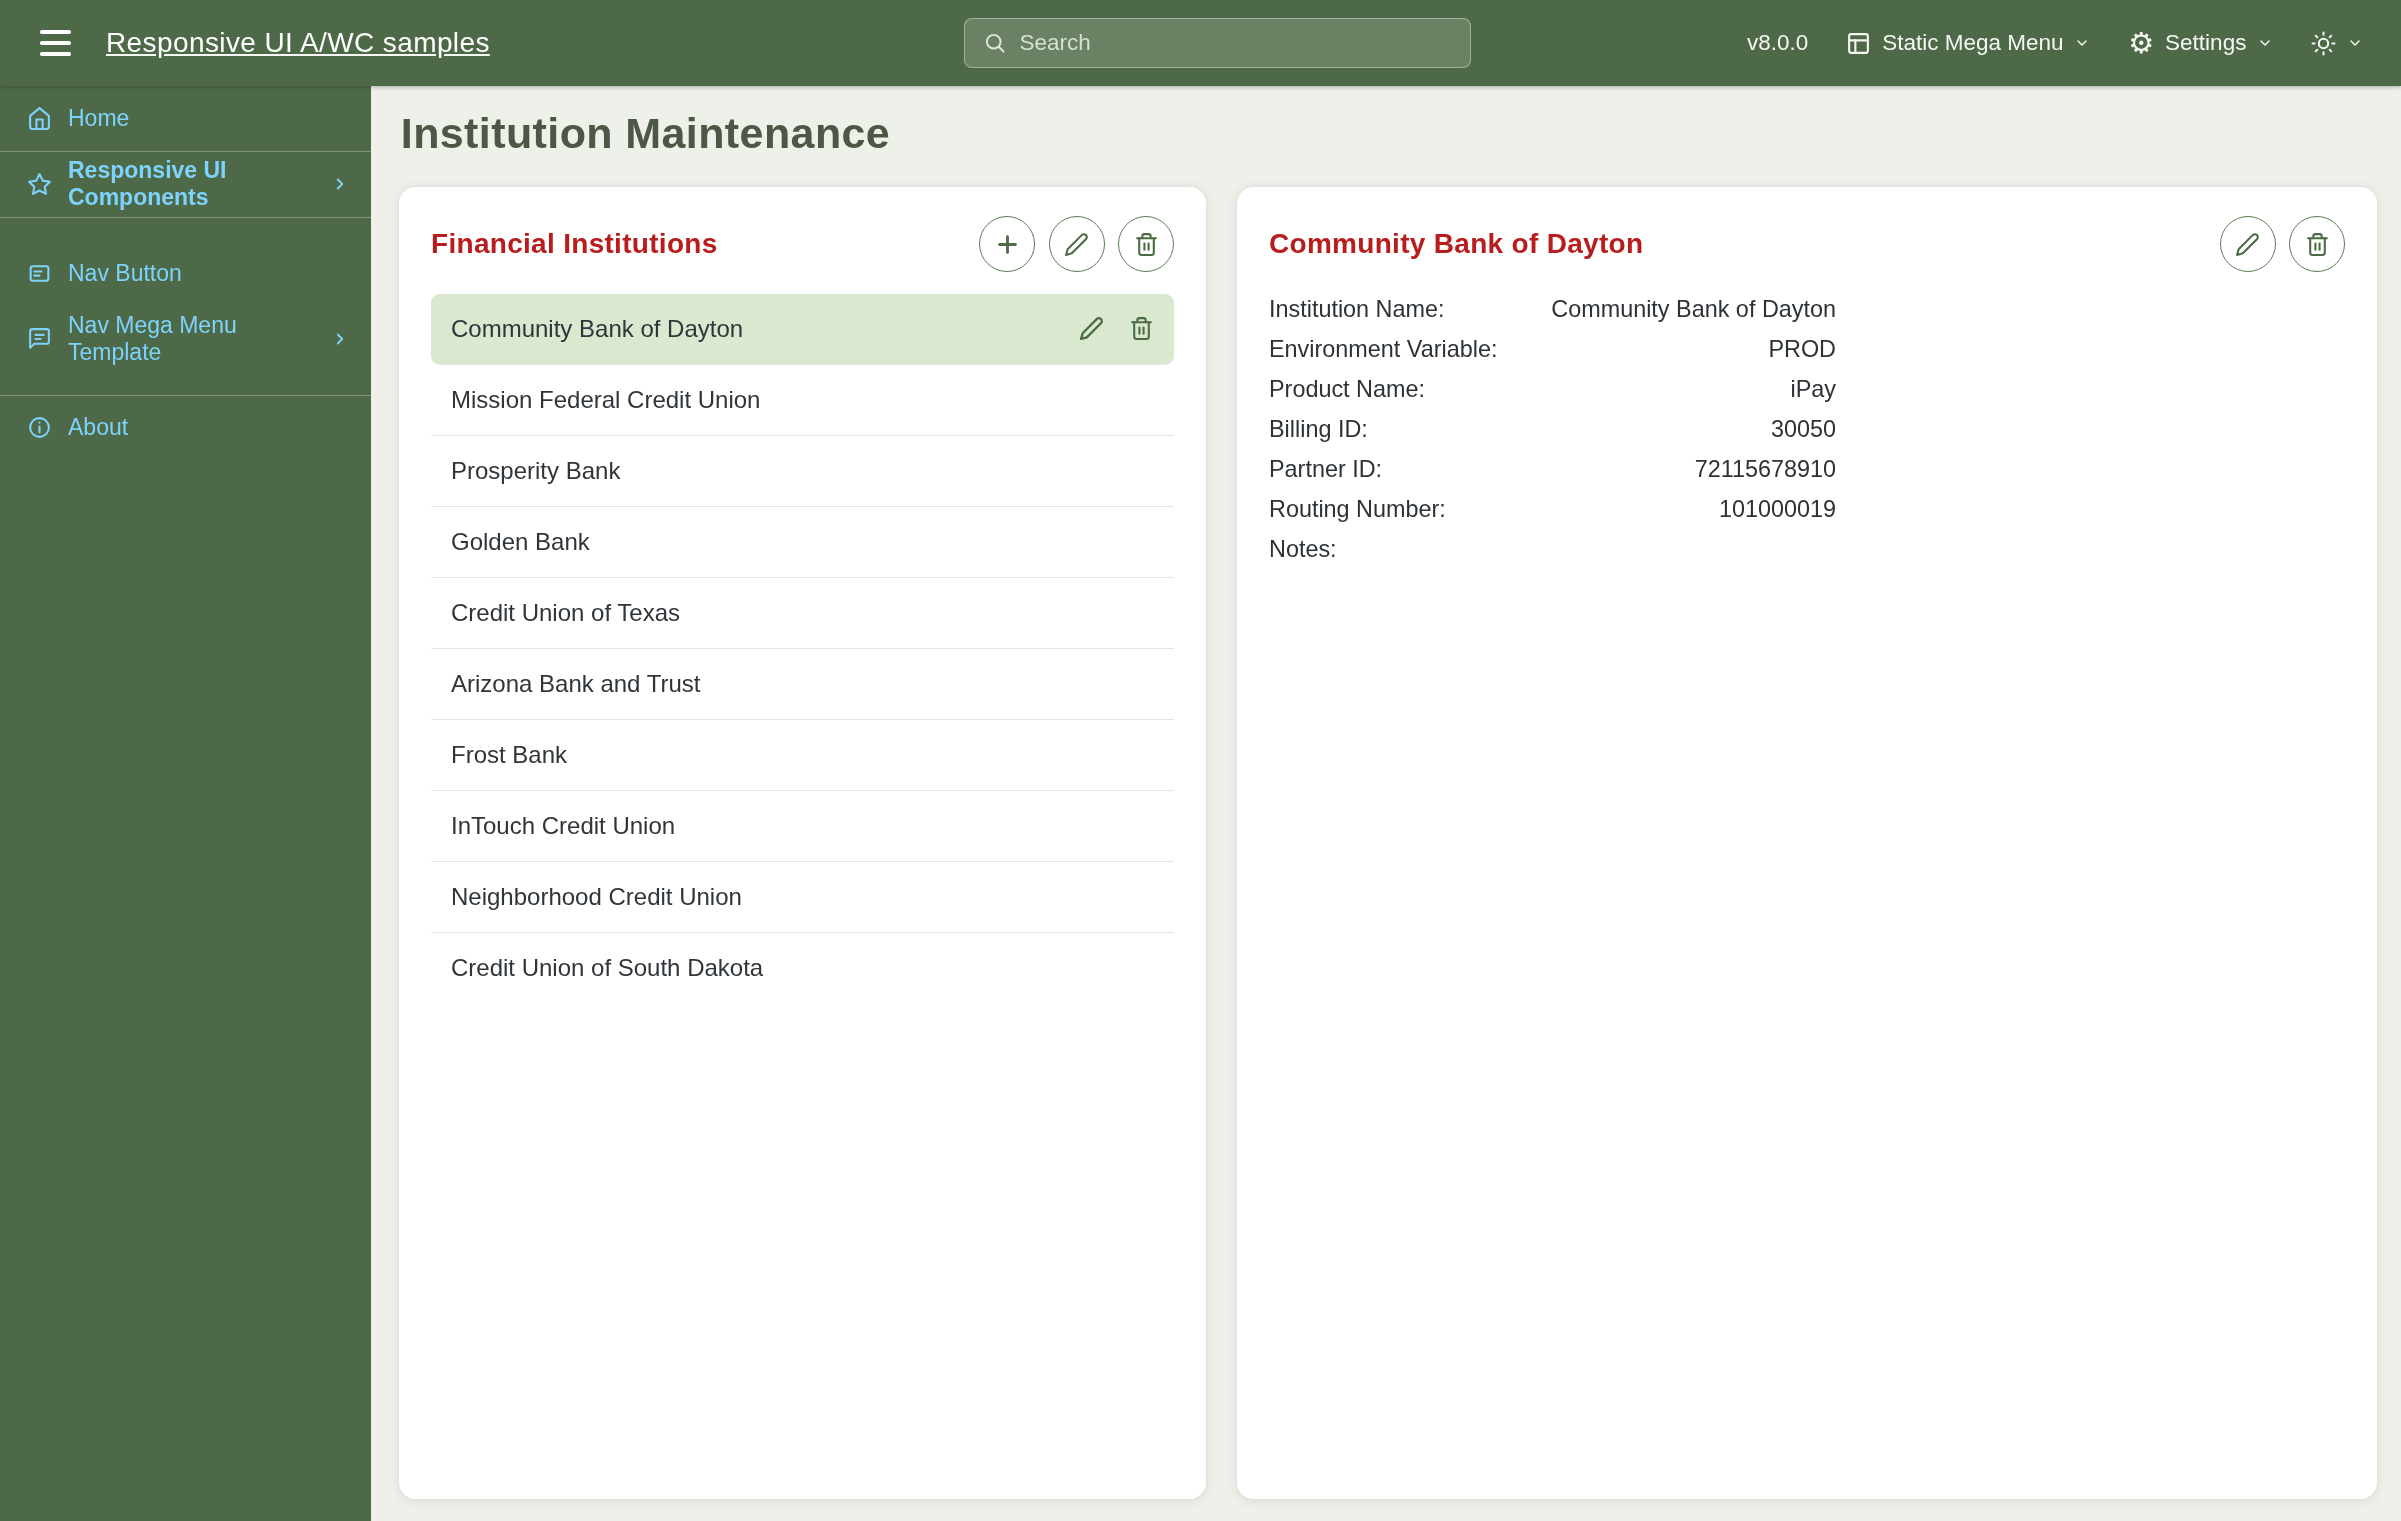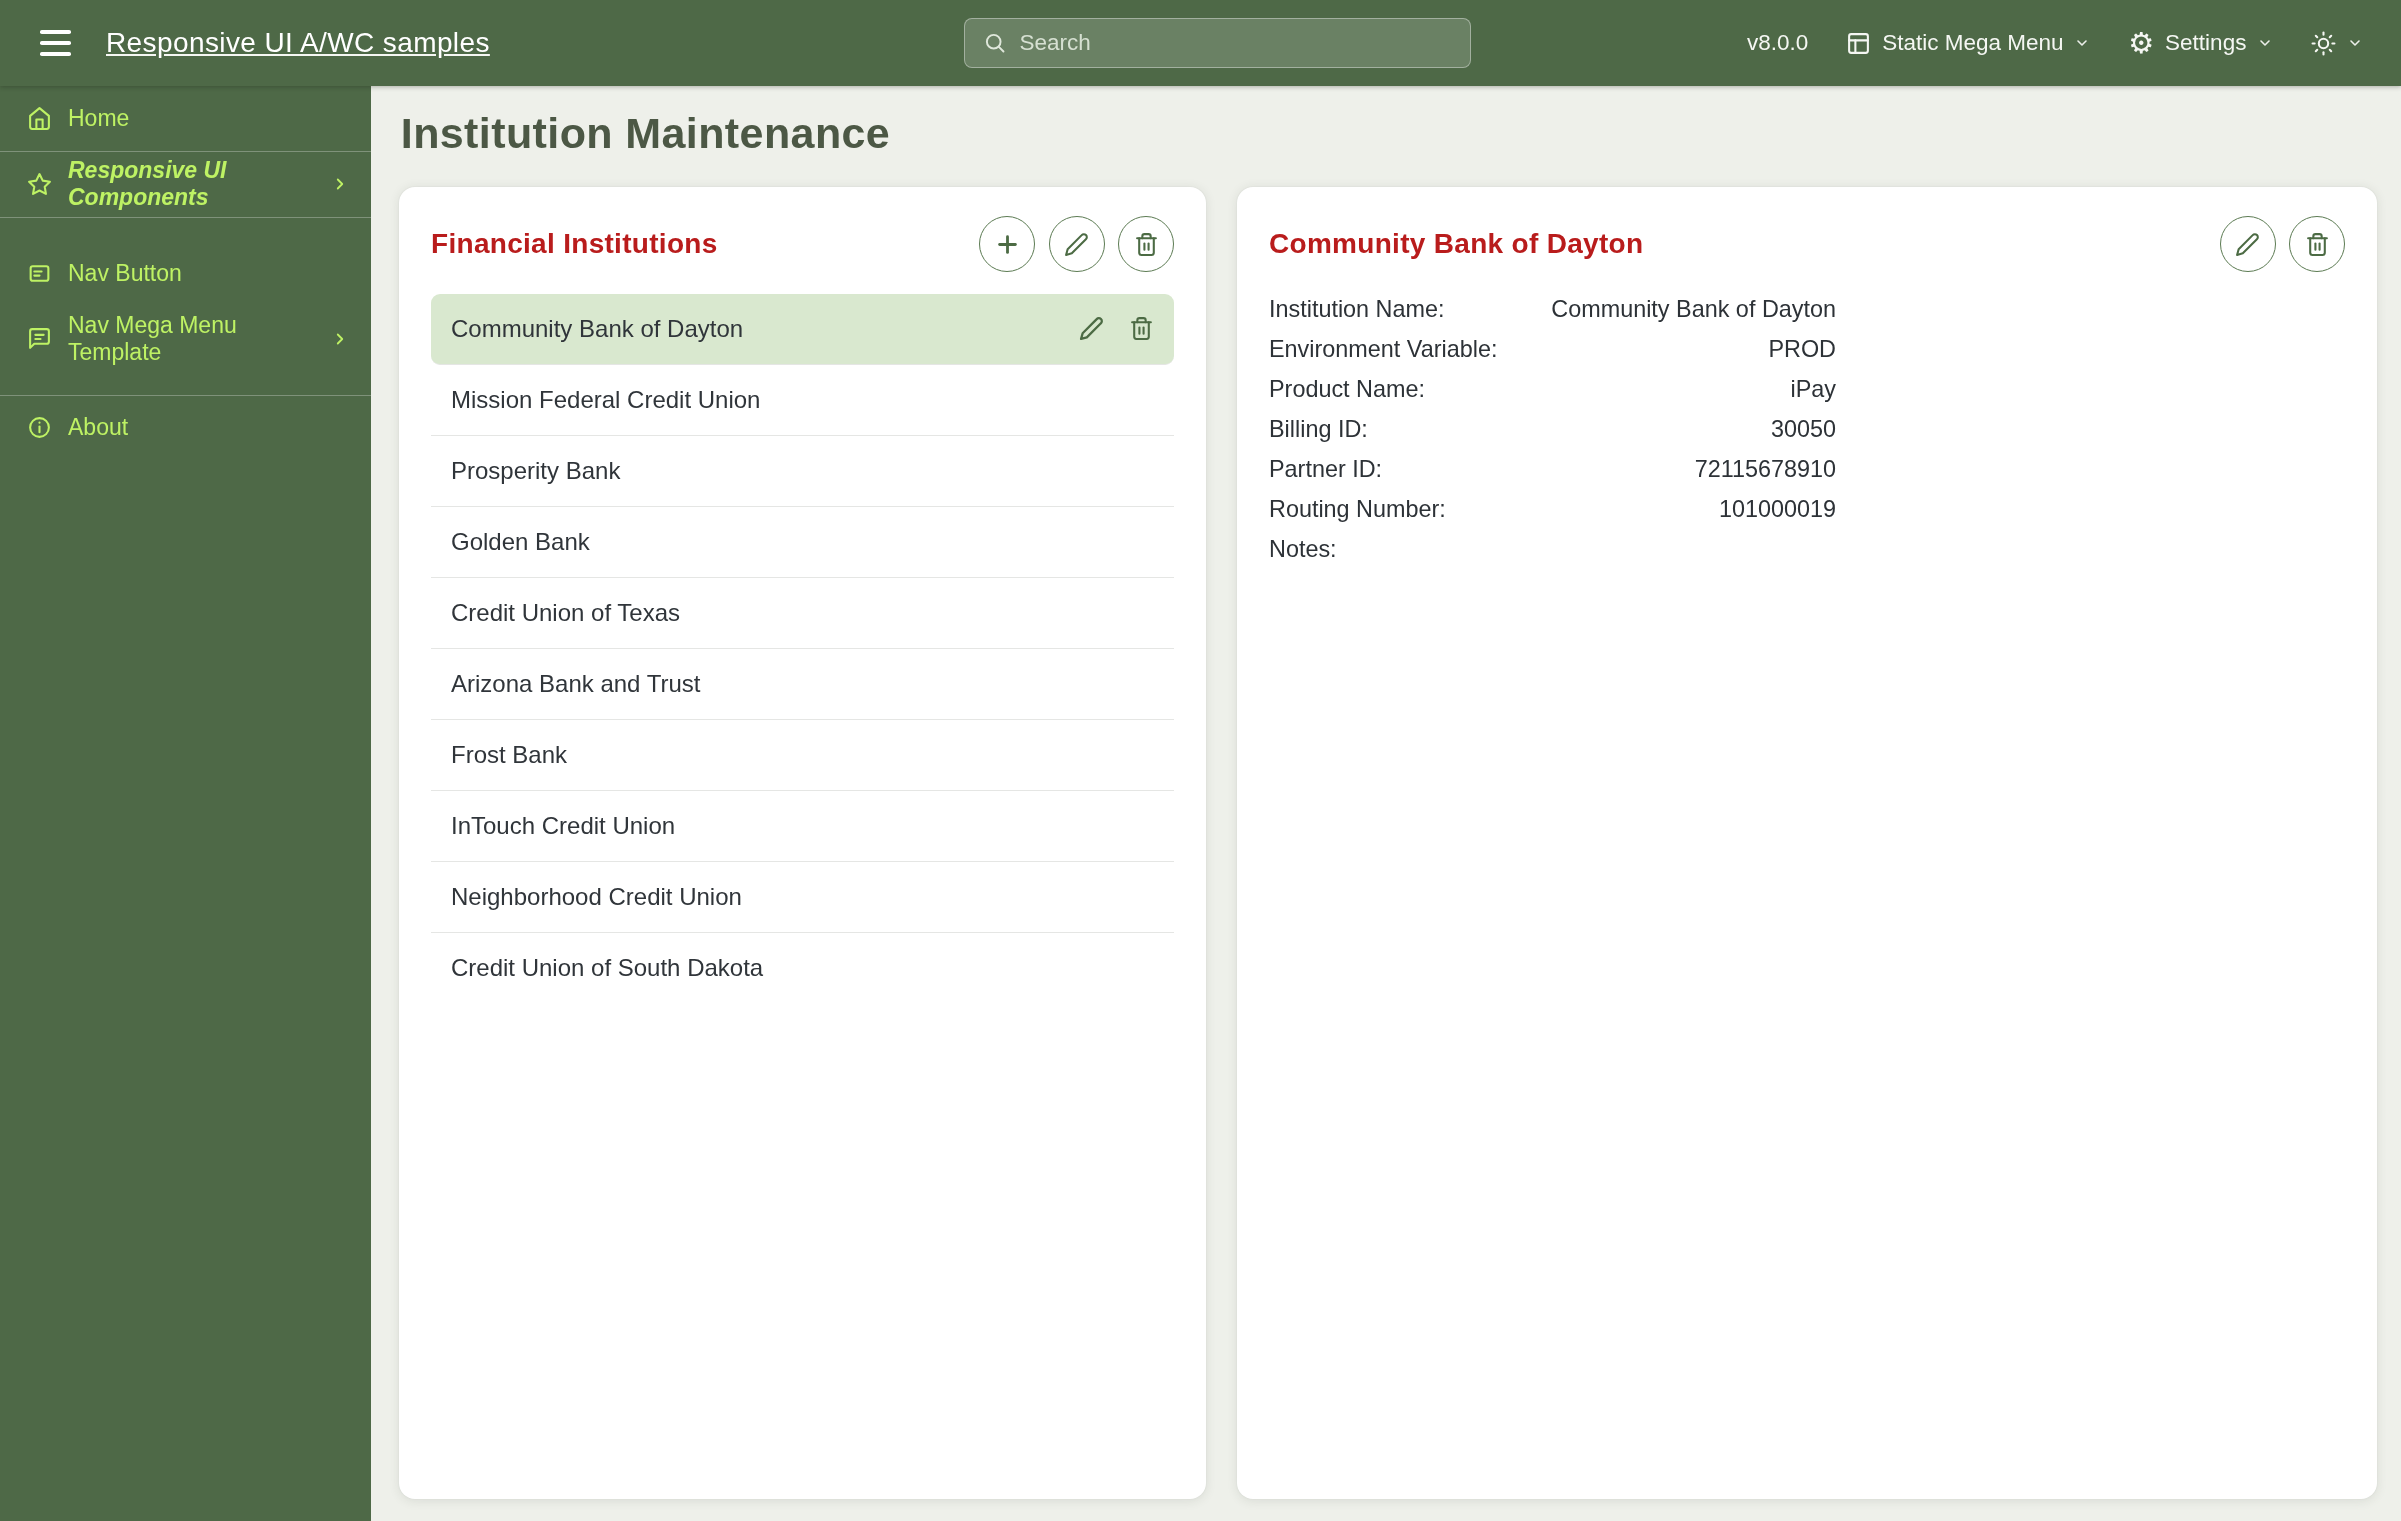--- a/index.html
+++ b/index.html
@@ -27,25 +27,25 @@
 
   .tb-right { flex: 1; display: flex; align-items: center; justify-content: flex-end; gap: 38px; font-size: 22.5px; }
   .tb-item { display: flex; align-items: center; gap: 10.8px; cursor: pointer; white-space: nowrap; color: #f5f7f3; }
   .tb-version { cursor: default; }
   .gear-glyph { font-size: 29px; line-height: 1; }
   svg.icon { display: block; }
   .chev { opacity: .95; }
 
   
   .shell { flex: 1; display: flex; min-height: 0; }
-  .sidebar { flex: 0 0 371px; background: #4e6947; color: #bef264; padding-top: 0; }
+  .sidebar { flex: 0 0 371px; background: #4e6947; color: #7dd3fc; padding-top: 0; }
   .side-item { display: flex; align-items: center; gap: 16px; height: 65px; padding: 0 21.6px 0 27px;
                font-size: 23px; cursor: pointer; }
   .side-item .lbl { flex: 1; }
-  .side-item.bold .lbl { font-weight: 700; font-style: italic; }
+  .side-item.bold .lbl { font-weight: 700; }
   .side-divider { height: 0.9px; background: rgba(255,255,255,.28); }
   .group-gap { height: 23.4px; }
 
   
   .main { flex: 1; min-width: 0; padding: 16px 24px 23.4px 28px; display: flex; flex-direction: column; }
   .page-title { font-size: 43px; font-weight: 600; color: #4c5845; letter-spacing: 0.4px; margin: 7.2px 0 29px 1.8px; }
   .cards { flex: 1; display: flex; gap: 31px; min-height: 0; }
   .card { background: #ffffff; border-radius: 16px; display: flex; flex-direction: column;
           box-shadow: 0 1.8px 10.8px rgba(40,50,35,.10), 0 0 1.8px rgba(40,50,35,.08); }
   .card.list-card { flex: 0 0 807px; }

